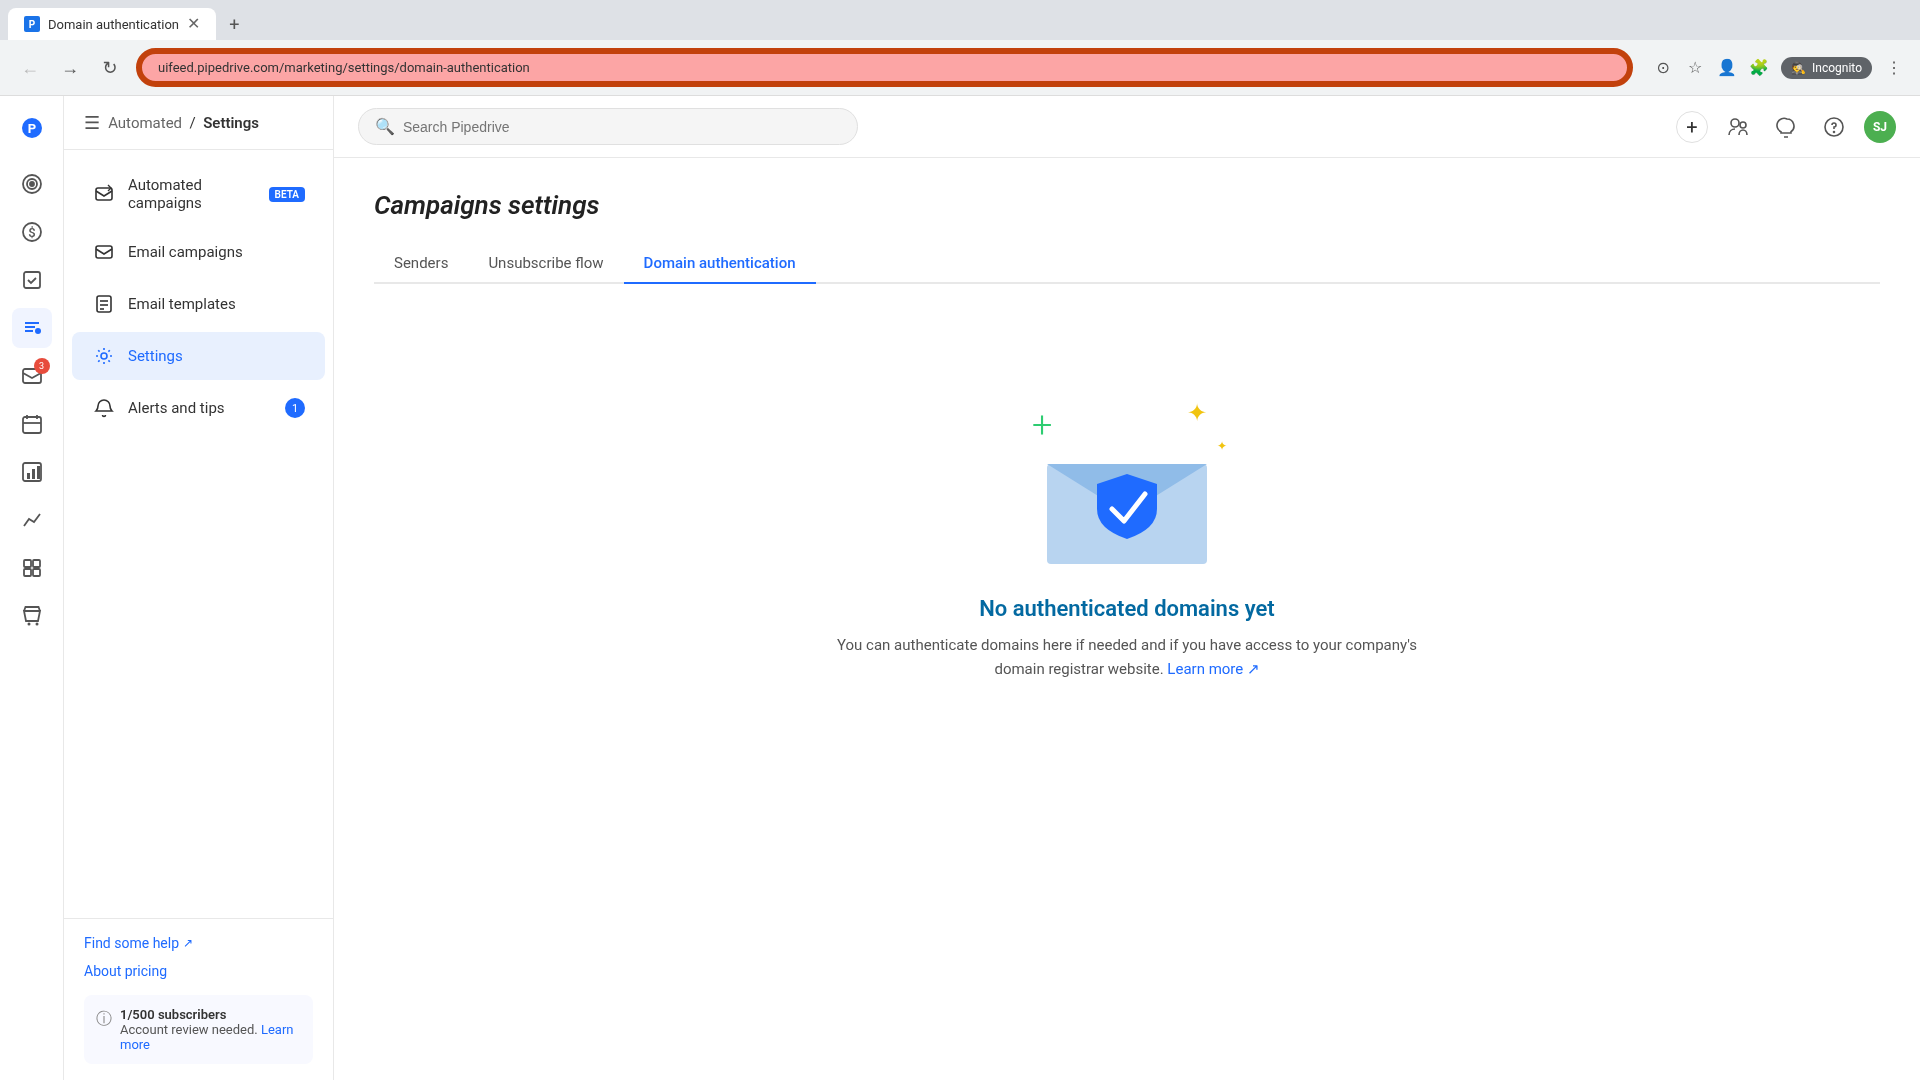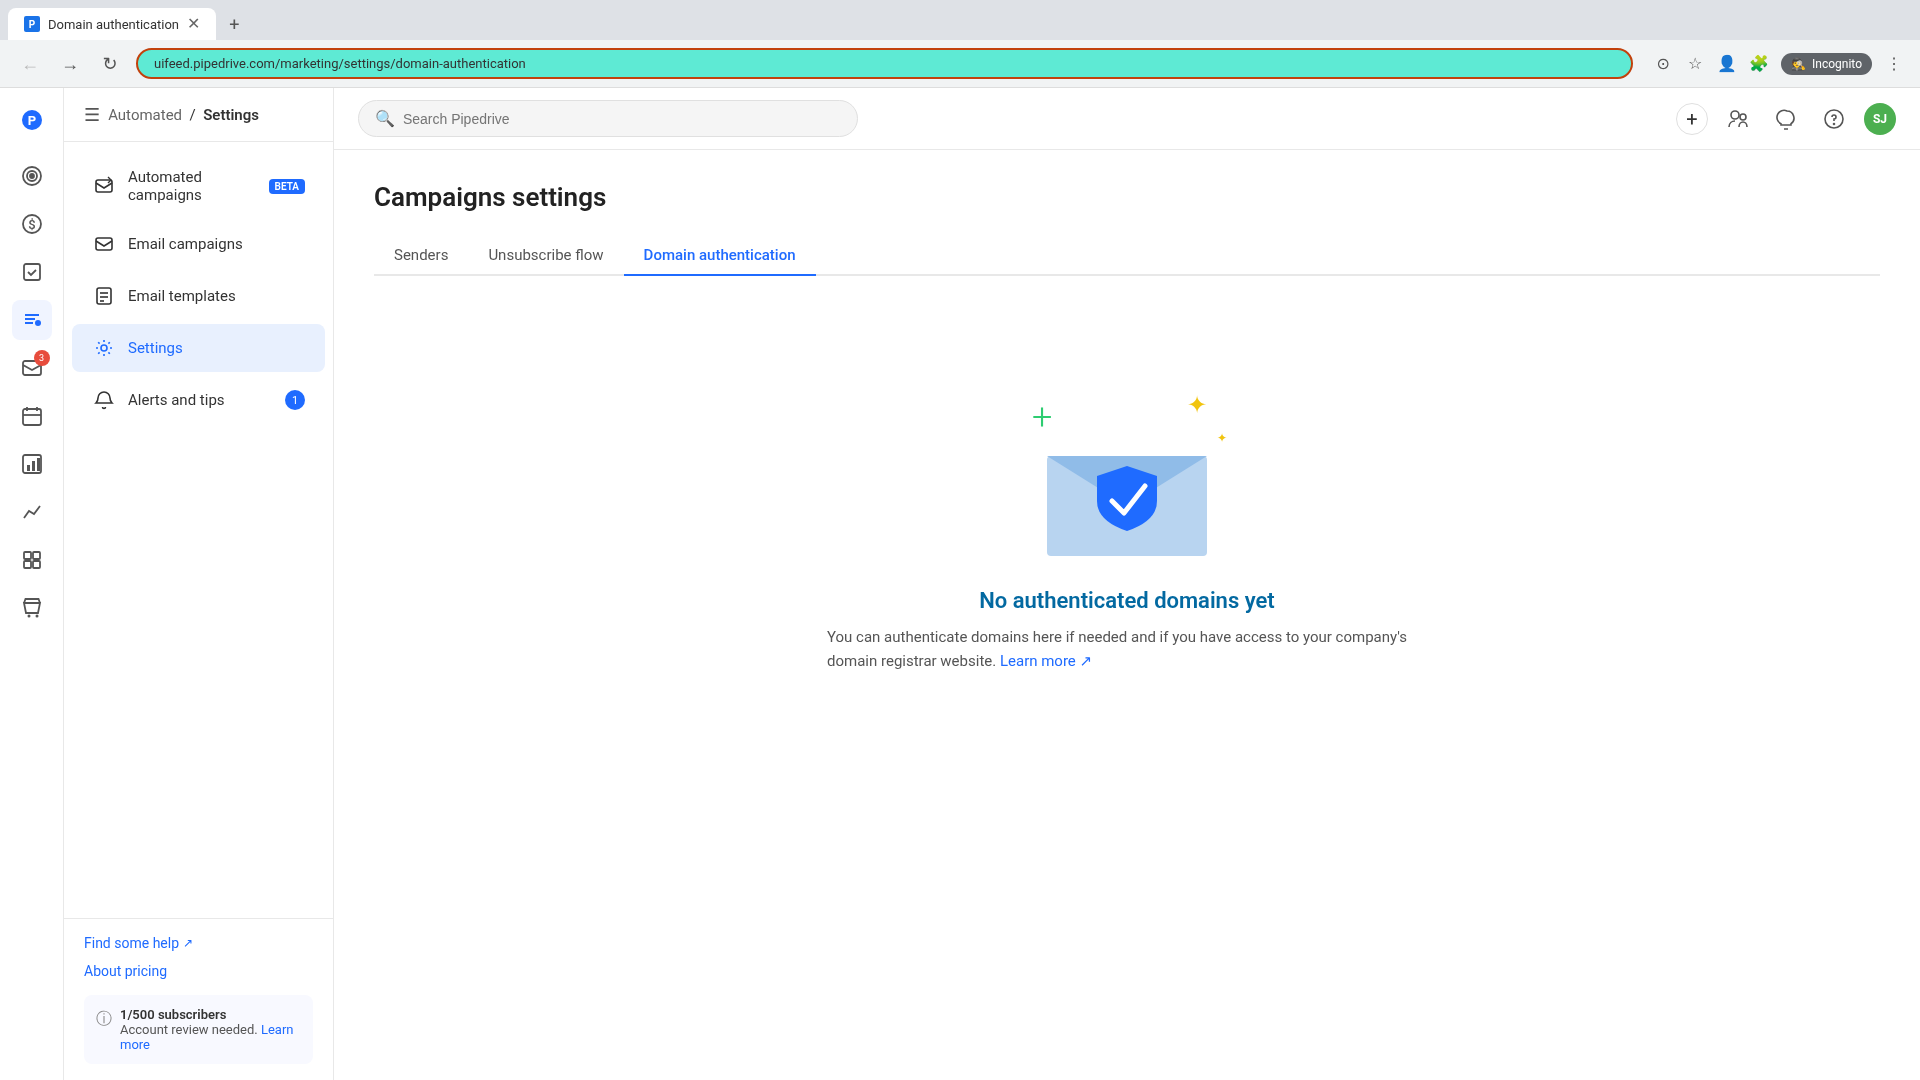--- a/index.html
+++ b/index.html
@@ -9,21 +9,21 @@
     .browser-chrome { background: #f1f3f4; border-bottom: 1px solid #ddd; flex-shrink: 0; }
     .tab-bar { display: flex; align-items: center; padding: 8px 8px 0; background: #dee1e6; gap: 4px; }
     .tab { display: flex; align-items: center; background: #fff; border-radius: 8px 8px 0 0; padding: 8px 16px; font-size: 13px; color: #333; gap: 8px; min-width: 180px; max-width: 240px; }
     .tab-favicon { width: 16px; height: 16px; background: #1a73e8; border-radius: 2px; display: flex; align-items: center; justify-content: center; color: white; font-size: 10px; font-weight: bold; }
     .tab-title { flex: 1; overflow: hidden; text-overflow: ellipsis; white-space: nowrap; font-size: 13px; }
     .tab-close { color: #666; cursor: pointer; font-size: 16px; line-height: 1; }
     .tab-add { width: 28px; height: 28px; border-radius: 50%; display: flex; align-items: center; justify-content: center; color: #555; font-size: 18px; cursor: pointer; }
     .address-bar { display: flex; align-items: center; padding: 8px 16px; gap: 12px; background: #f1f3f4; }
     .nav-btn { width: 28px; height: 28px; display: flex; align-items: center; justify-content: center; color: #555; font-size: 18px; cursor: pointer; }
     .nav-btn.disabled { color: #bbb; cursor: default; }
-    .url-bar { flex: 1; background: #5eead4; border: 2px solid #c2410c; border-radius: 20px; padding: 6px 16px; font-size: 14px; color: #333; display: flex; align-items: flex-start; gap: 8px; }
+    .url-bar { flex: 1; background: #fca5a5; border: 6px solid #c2410c; border-radius: 20px; padding: 6px 16px; font-size: 14px; color: #333; display: flex; align-items: flex-start; gap: 8px; }
     .url-text { flex: 1; font-size: 13px; color: #333; }
     .browser-actions { display: flex; align-items: center; gap: 12px; margin-left: 8px; }
     .browser-icon { width: 20px; height: 20px; display: flex; align-items: center; justify-content: center; color: #555; font-size: 16px; cursor: pointer; }
     .incognito-btn { background: #5f6368; color: white; border-radius: 12px; padding: 4px 10px; font-size: 12px; display: flex; align-items: center; gap: 6px; }
 
     
     .app { display: flex; flex: 1; overflow: hidden; }
 
     
     .icon-rail { width: 64px; background: #fff; border-right: 1px solid #e8e8e8; display: flex; flex-direction: column; align-items: center; padding: 12px 0; gap: 8px; flex-shrink: 0; }
@@ -63,35 +63,35 @@
     .top-bar { display: flex; align-items: center; padding: 12px 24px; border-bottom: 1px solid #e8e8e8; gap: 16px; }
     .search-bar { flex: 1; max-width: 500px; background: #f5f5f5; border: 1px solid #e0e0e0; border-radius: 20px; display: flex; align-items: center; gap: 8px; padding: 8px 16px; }
     .search-icon { color: #888; font-size: 16px; }
     .search-input { border: none; background: none; outline: none; font-size: 14px; color: #333; flex: 1; width: 200px; }
     .top-actions { display: flex; align-items: center; gap: 12px; margin-left: auto; }
     .top-icon { width: 36px; height: 36px; display: flex; align-items: center; justify-content: center; color: #555; font-size: 18px; cursor: pointer; }
     .avatar { width: 32px; height: 32px; background: #4caf50; border-radius: 50%; display: flex; align-items: center; justify-content: center; color: white; font-size: 12px; font-weight: 700; }
     .add-btn { width: 32px; height: 32px; background: #fff; border: 1px solid #e0e0e0; border-radius: 50%; display: flex; align-items: center; justify-content: center; color: #333; font-size: 20px; cursor: pointer; }
 
     .content { flex: 1; padding: 32px 40px; overflow-y: auto; }
-    .page-title { font-size: 26px; font-weight: 600; color: #222; margin-bottom: 24px; }
+    .page-title { font-size: 26px; font-weight: 600; color: #222; margin-bottom: 24px; font-style: italic; }
 
     
     .tabs { display: flex; gap: 0; border-bottom: 2px solid #e8e8e8; margin-bottom: 40px; }
     .tab-item { padding: 10px 20px; font-size: 15px; color: #555; cursor: pointer; border-bottom: 2px solid transparent; margin-bottom: -2px; text-align: center; }
     .tab-item.active { color: #1f6bff; border-bottom: 2px solid #1f6bff; font-weight: 500; }
 
     
     .empty-state { display: flex; flex-direction: column; align-items: center; justify-content: center; padding: 60px 20px; }
     .illustration { position: relative; width: 220px; height: 180px; margin-bottom: 32px; }
     .plus-icon { position: absolute; top: 20px; left: 15px; color: #2ecc71; font-size: 36px; font-weight: 300; }
     .star-1 { position: absolute; top: 15px; right: 30px; color: #f1c40f; font-size: 24px; }
     .star-2 { position: absolute; top: 55px; right: 10px; color: #f1c40f; font-size: 12px; }
     .empty-title { font-size: 22px; font-weight: 600; color: #0369a1; margin-bottom: 12px; }
-    .empty-desc { font-size: 15px; color: #555; max-width: 600px; line-height: 1.6; }
+    .empty-desc { font-size: 15px; color: #555; text-align: center; max-width: 600px; line-height: 1.6; }
     .empty-desc a { color: #1f6bff; text-decoration: none; }
 
     
     .content::-webkit-scrollbar { width: 6px; }
     .content::-webkit-scrollbar-track { background: #f1f1f1; }
     .content::-webkit-scrollbar-thumb { background: #ccc; border-radius: 3px; }
   </style>
 </head>
 <body>
 

